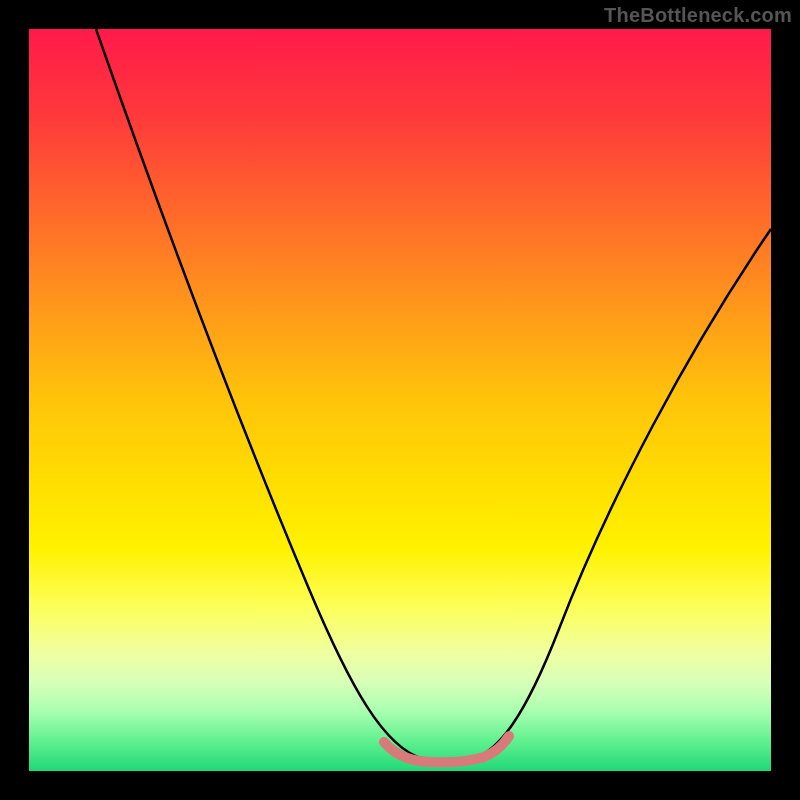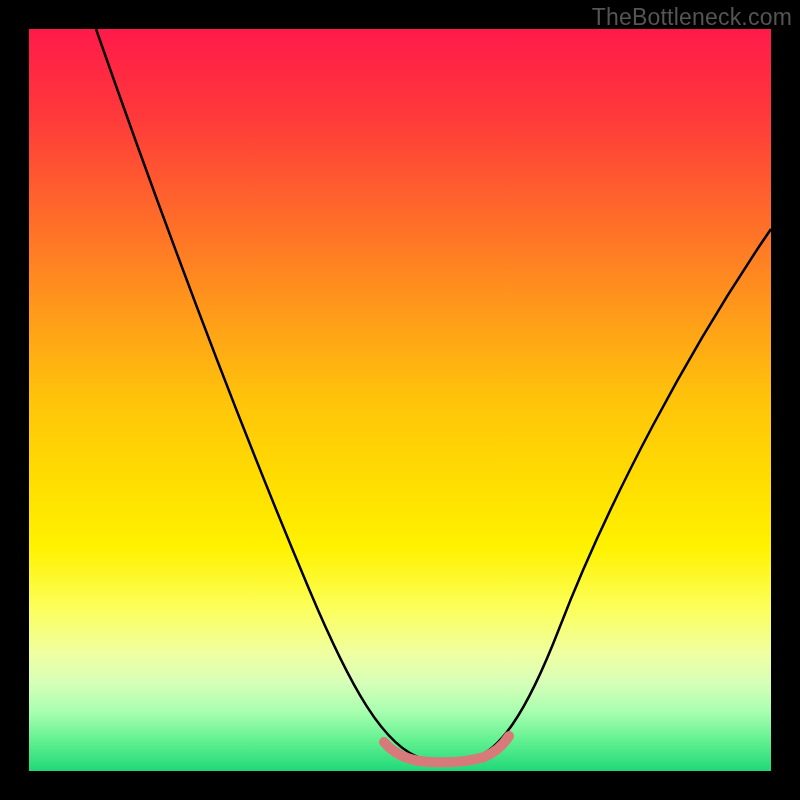--- a/index.html
+++ b/index.html
@@ -34,22 +34,22 @@
       #60f090 96%,
       #20d878 100%
     );
     overflow: hidden;
   }
   .watermark {
     position: absolute;
     top: 4px;
     right: 8px;
     color: #555;
-    font-size: 23px;
-    font-weight: 400;
+    font-size: 20px;
+    font-weight: 700;
     letter-spacing: 0.2px;
     z-index: 10;
   }
   svg.curve {
     position: absolute;
     left: 0;
     top: 0;
     width: 742px;
     height: 742px;
   }

